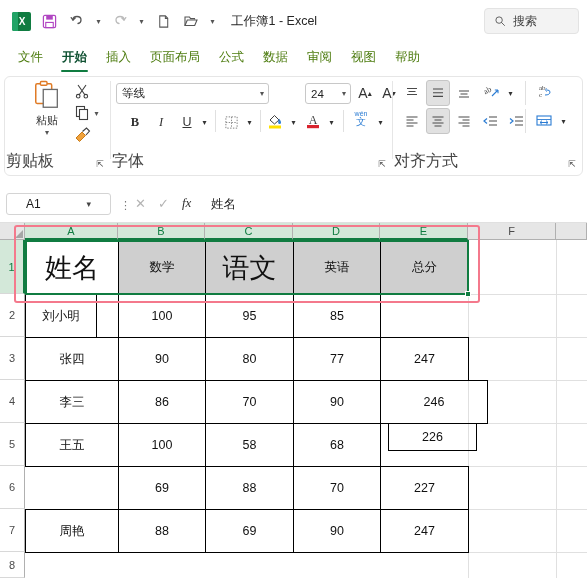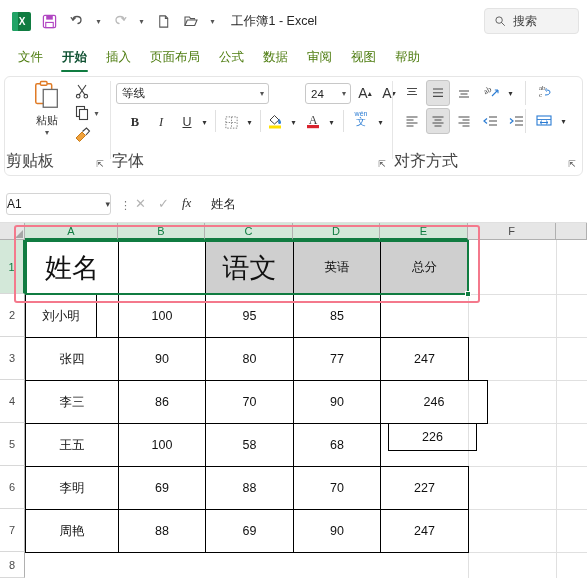--- a/index.html
+++ b/index.html
@@ -110,21 +110,21 @@
   .ic-btn.toggled { background: #e1e1e1; border: 1px solid #c6c6c6; }
   .vsep { position: absolute; width: 1px; background: #e0e0e0; }
 
   
   .formulabar {
     position: absolute; left: 0; top: 186px; width: 587px; height: 36px; background: #ffffff;
   }
   .namebox {
     position: absolute; left: 6px; top: 7px; width: 105px; height: 22px;
     border: 1px solid #d4d4d4; border-radius: 3px; background: #fff;
-    display: flex; align-items: center; padding: 0 0; font-size: 12px; color: #1a1a1a;
+    display: flex; align-items: center; padding: 0 19px; font-size: 12px; color: #1a1a1a;
   }
   .namebox .chev { margin-left: auto; color: #444; font-size: 9px; }
   .fb-dots { position: absolute; left: 120px; top: 13px; font-size: 11px; color: #777; letter-spacing:0; }
   .fb-ic {
     position: absolute; top: 9px; width: 17px; height: 18px; text-align: center;
     font-size: 13px; color: #b3b3b3; line-height: 18px;
   }
   .fx { position: absolute; left: 182px; top: 9px; font-size: 13px; color: #333;
         font-family: "Liberation Serif", serif; font-style: italic; }
   .fb-input {
@@ -471,20 +471,21 @@
     <div class="gridline-h" style="left:468px; top:71px;  width:119px;"></div>
     <div class="gridline-h" style="left:468px; top:114px; width:119px;"></div>
     <div class="gridline-h" style="left:468px; top:157px; width:119px;"></div>
     <div class="gridline-h" style="left:468px; top:200px; width:119px;"></div>
     <div class="gridline-h" style="left:468px; top:243px; width:119px;"></div>
     <div class="gridline-h" style="left:468px; top:286px; width:119px;"></div>
     <div class="gridline-h" style="left:468px; top:329px; width:119px;"></div>
     <div class="gridline-h" style="left:25px;  top:329px; width:443px;"></div>
 
     <div class="cell bordered hdr-active big" style="left:25px;  top:17px; width:94px;  height:55px;">姓名</div>
+    <div class="cell bordered hdr-sel" style="left:118px; top:17px; width:88px;  height:55px;">数学</div>
     <div class="cell bordered hdr-sel big" style="left:205px; top:17px; width:89px;  height:55px;">语文</div>
     <div class="cell bordered hdr-sel" style="left:293px; top:17px; width:88px;  height:55px;">英语</div>
     <div class="cell bordered hdr-sel" style="left:380px; top:17px; width:89px;  height:55px;">总分</div>
 
     <div class="cell bordered" style="left:25px;  top:71px; width:72px; height:44px;">刘小明</div>
     <div class="cell bordered" style="left:118px; top:71px; width:88px; height:44px;">100</div>
     <div class="cell bordered" style="left:205px; top:71px; width:89px; height:44px;">95</div>
     <div class="cell bordered" style="left:293px; top:71px; width:88px; height:44px;">85</div>
 
     <div class="cell bordered" style="left:25px;  top:114px; width:94px; height:44px;">张四</div>
@@ -498,21 +499,20 @@
     <div class="cell bordered" style="left:205px; top:157px; width:89px; height:44px;">70</div>
     <div class="cell bordered" style="left:293px; top:157px; width:88px; height:44px;">90</div>
     <div class="cell bordered" style="left:380px; top:157px; width:108px; height:44px;">246</div>
 
     <div class="cell bordered" style="left:25px;  top:200px; width:94px; height:44px;">王五</div>
     <div class="cell bordered" style="left:118px; top:200px; width:88px; height:44px;">100</div>
     <div class="cell bordered" style="left:205px; top:200px; width:89px; height:44px;">58</div>
     <div class="cell bordered" style="left:293px; top:200px; width:88px; height:44px;">68</div>
     <div class="cell bordered" style="left:388px; top:200px; width:89px; height:28px;">226</div>
 
-    <div class="cell bordered" style="left:25px;  top:243px; width:94px; height:44px;">李明</div>
     <div class="cell bordered" style="left:118px; top:243px; width:88px; height:44px;">69</div>
     <div class="cell bordered" style="left:205px; top:243px; width:89px; height:44px;">88</div>
     <div class="cell bordered" style="left:293px; top:243px; width:88px; height:44px;">70</div>
     <div class="cell bordered" style="left:380px; top:243px; width:89px; height:44px;">227</div>
 
     <div class="cell bordered" style="left:25px;  top:286px; width:94px; height:44px;">周艳</div>
     <div class="cell bordered" style="left:118px; top:286px; width:88px; height:44px;">88</div>
     <div class="cell bordered" style="left:205px; top:286px; width:89px; height:44px;">69</div>
     <div class="cell bordered" style="left:293px; top:286px; width:88px; height:44px;">90</div>
     <div class="cell bordered" style="left:380px; top:286px; width:89px; height:44px;">247</div>

